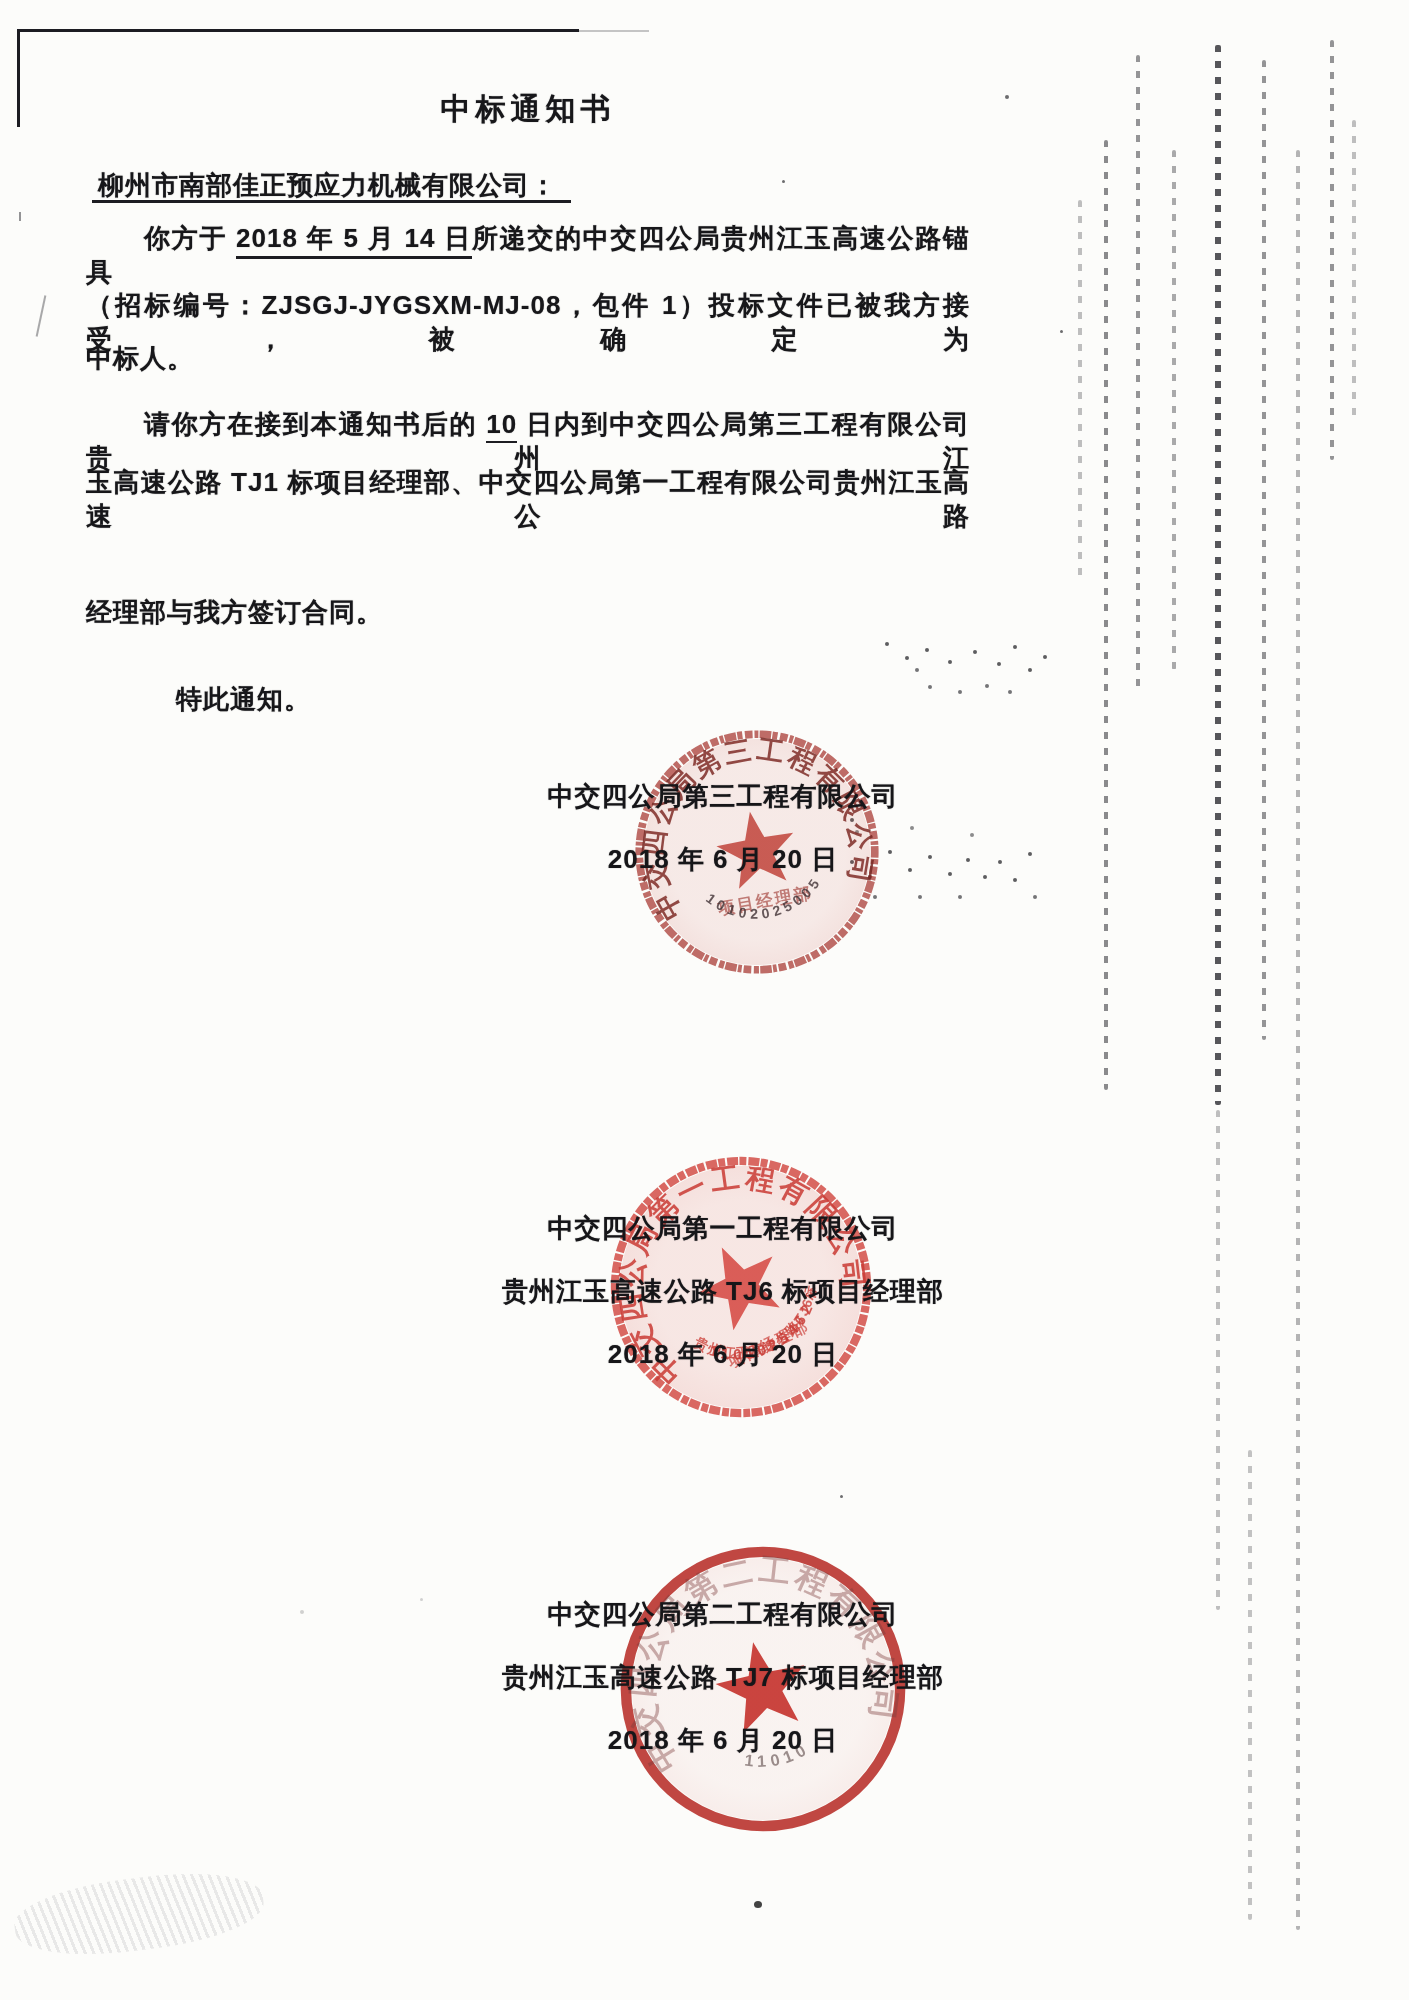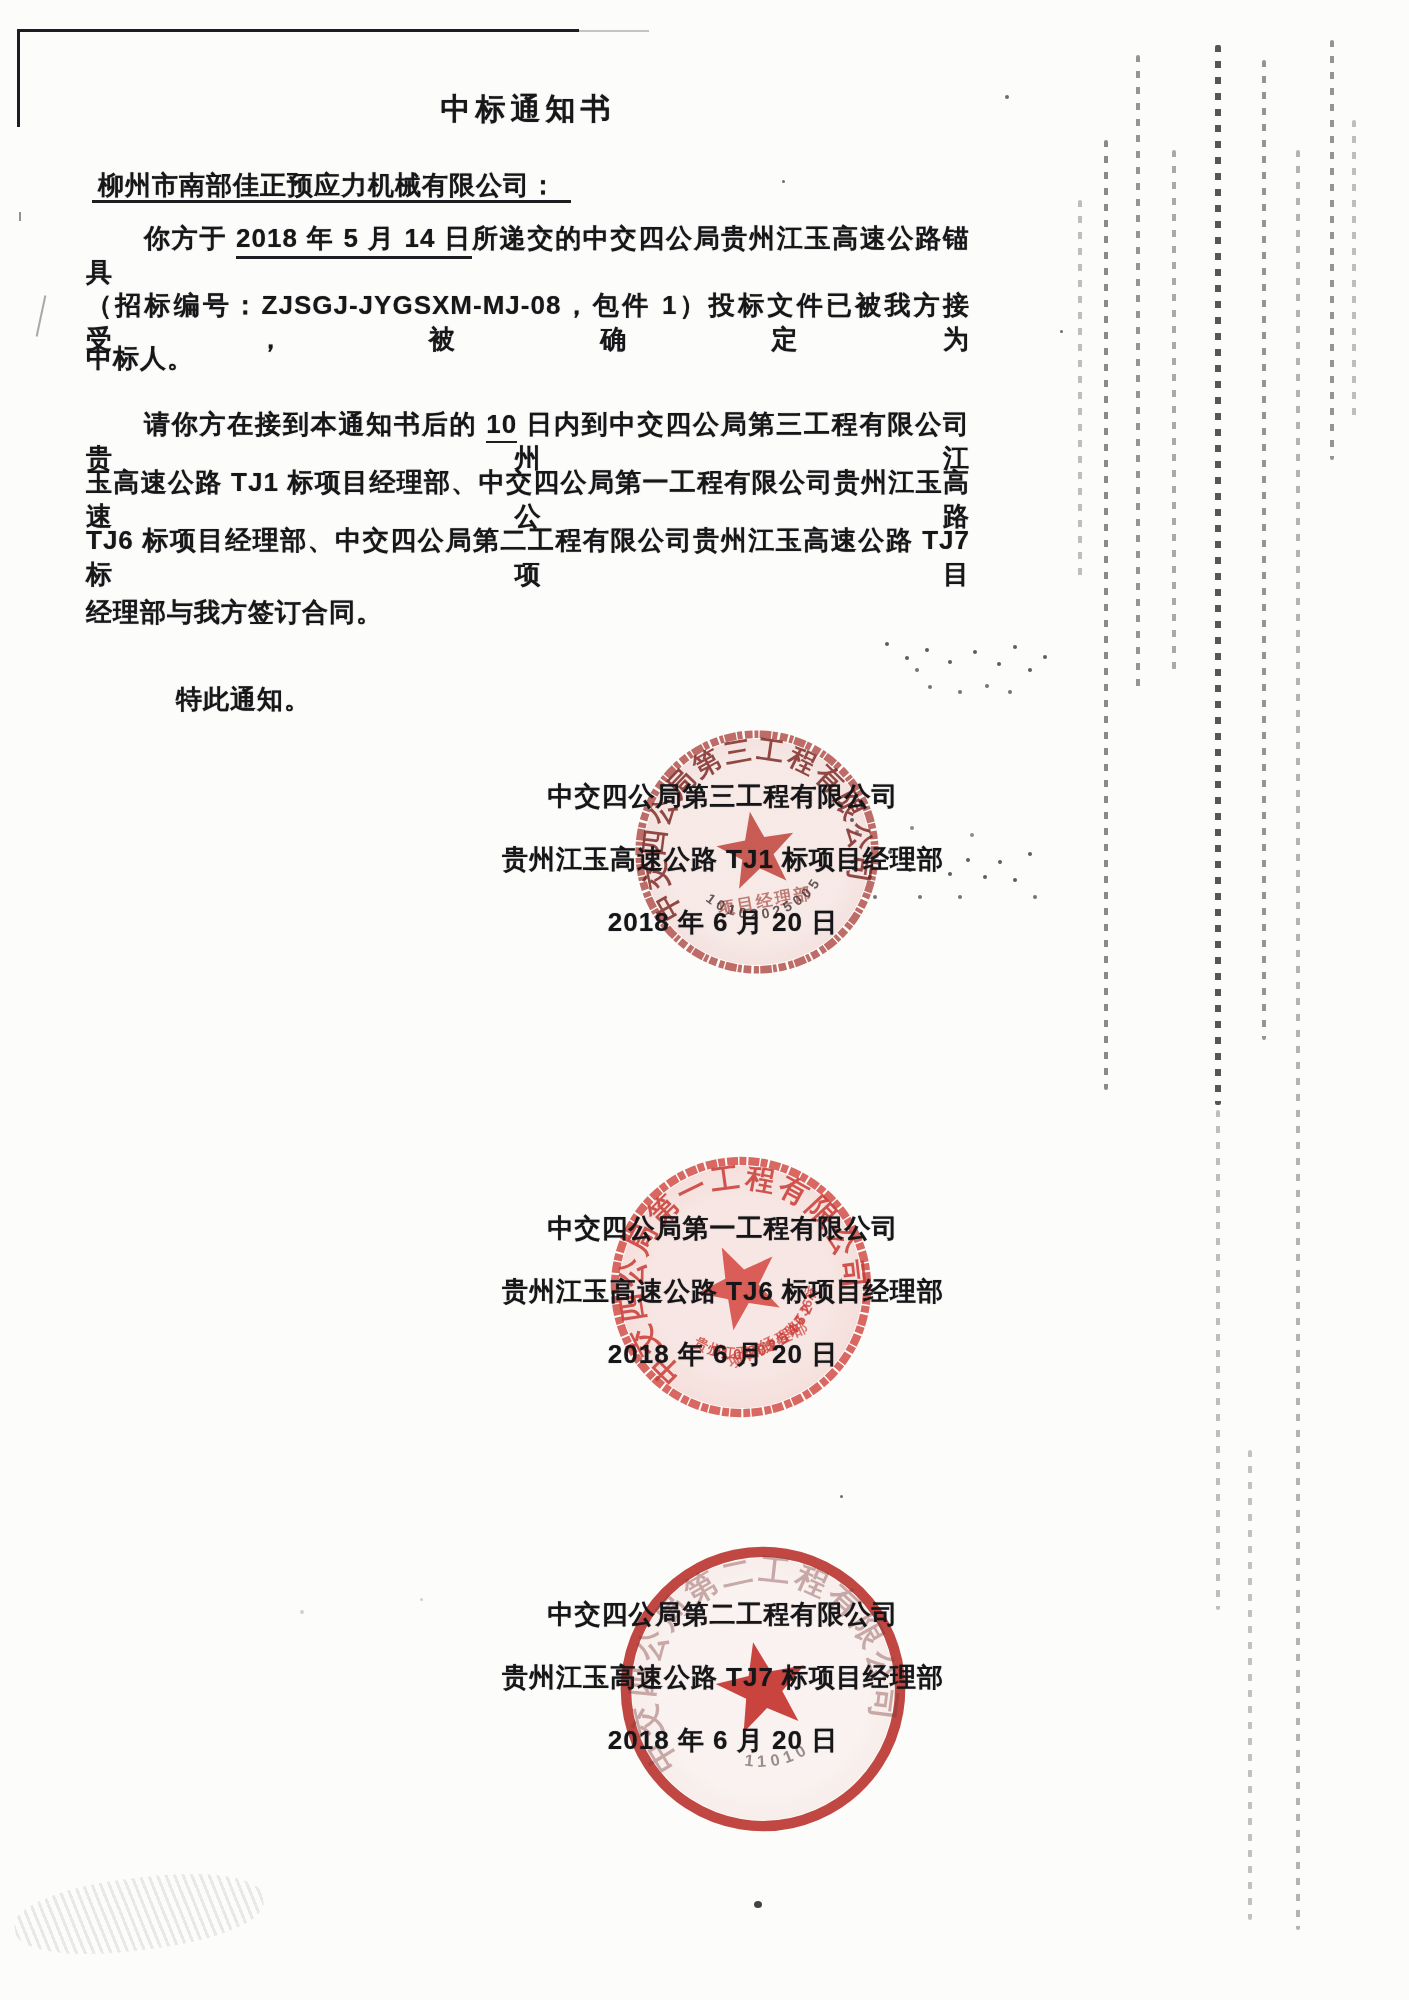--- a/index.html
+++ b/index.html
@@ -104,21 +104,20 @@
   <div class="doc-text jline ind" style="top:221px">
     <span>你方于 </span><span class="u-date">2018 年 5 月 14 日</span><span>所递交的中交四公局贵州江玉高速公路锚具</span>
   </div>
   <div class="doc-text jline" style="top:288px">（招标编号：ZJSGJ-JYGSXM-MJ-08，包件 1）投标文件已被我方接受，被确定为</div>
   <div class="doc-text" style="top:341px">中标人。</div>
 
   <div class="doc-text jline ind" style="top:407px">
     <span>请你方在接到本通知书后的 </span><span class="u-days">10</span><span> 日内到中交四公局第三工程有限公司贵州江</span>
   </div>
   <div class="doc-text jline" style="top:465px">玉高速公路 TJ1 标项目经理部、中交四公局第一工程有限公司贵州江玉高速公路</div>
-  <div class="doc-text jline" style="top:523px">TJ6 标项目经理部、中交四公局第二工程有限公司贵州江玉高速公路 TJ7 标项目</div>
   <div class="doc-text" style="top:595px">经理部与我方签订合同。</div>
 
   <div class="doc-text ind2" style="top:682px">特此通知。</div>
 
   <div class="stamp s1" style="left:629px;top:724px;width:256px;height:256px;transform:rotate(-10deg)">
     <div class="wash"></div>
     <svg viewBox="0 0 200 200">
       <defs>
         <path id="arc1" d="M 38,142 A 74,74 0 1 1 162,142"></path>
         <path id="code1" d="M 48,122 A 60,60 0 0 0 152,122"></path>
@@ -126,21 +125,20 @@
       <circle class="ring" cx="100" cy="100" r="92"></circle>
       <polygon class="star" points="100,68 107.6,89.5 130.4,90.1 112.4,104 118.8,125.9 100,113 81.2,125.9 87.6,104 69.6,90.1 92.4,89.5"></polygon>
       <text class="arcT"><textPath href="#arc1" startOffset="50%" text-anchor="middle">中交四公局第三工程有限公司</textPath></text>
       <text class="innerT" x="100" y="143" text-anchor="middle">项目经理部</text>
       <text class="codeT"><textPath href="#code1" startOffset="50%" text-anchor="middle">10102025005</textPath></text>
     </svg>
   </div>
 
   <div class="sig" style="top:780px">
     <div class="sline">中交四公局第三工程有限公司</div>
-    <div class="sline">贵州江玉高速公路 TJ1 标项目经理部</div>
     <div class="sline">2018 年 6 月 20 日</div>
   </div>
 
   <div class="stamp s2" style="left:604px;top:1150px;width:274px;height:274px;transform:rotate(-26deg)">
     <div class="wash"></div>
     <svg viewBox="0 0 200 200">
       <defs>
         <path id="arc2" d="M 38,142 A 74,74 0 1 1 162,142"></path>
         <path id="in2" d="M 44,108 A 58,58 0 0 0 156,108"></path>
         <path id="code2" d="M 48,122 A 60,60 0 0 0 152,122"></path>

